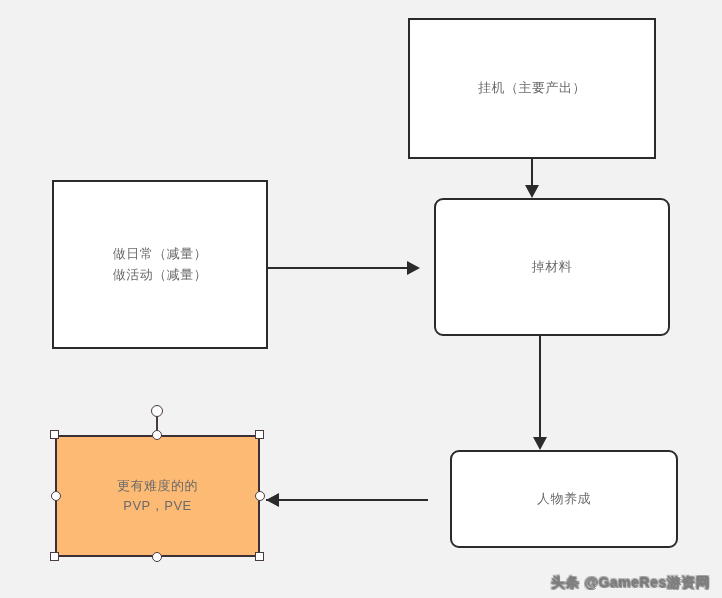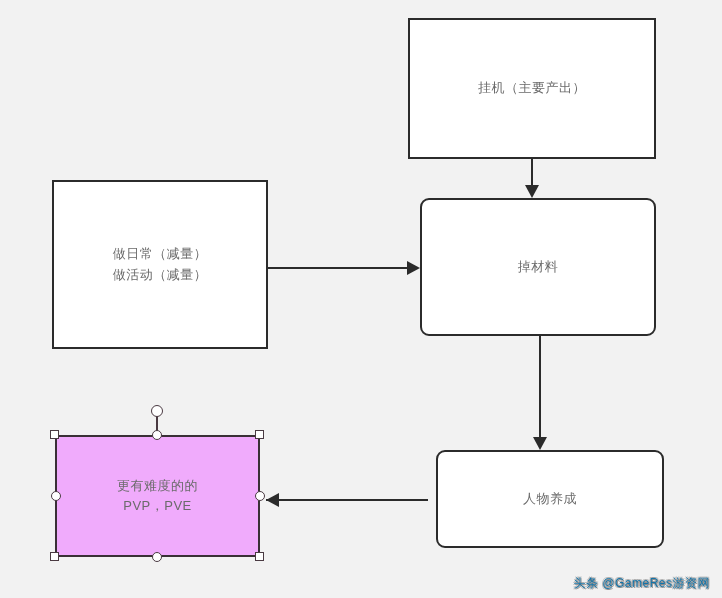--- a/index.html
+++ b/index.html
@@ -27,25 +27,26 @@
   .node-label {
     color: #6b6b6b;
     font-size: 13px;
     line-height: 1.55;
     text-align: center;
     letter-spacing: 0.5px;
     white-space: pre-line;
   }
   .rounded {
     border-radius: 9px;
+    margin-left: 14px;
   }
   
   .node.selected {
     border-color: #3a3036;
-    background: #f0abfc;
+    background: #fdba74;
     align-items: center;
   }
   
   .conn {
     position: absolute;
     background: #2b2b2b;
   }
   .conn.h { height: 2px; }
   .conn.v { width: 2px; }
   .arrowhead {
@@ -98,23 +99,23 @@
     background: #ffffff;
     border: 1.5px solid #4a3a42;
     border-radius: 50%;
     box-sizing: border-box;
   }
   
   .watermark {
     position: absolute;
     right: 12px;
     bottom: 6px;
-    font-size: 12px;
-    font-weight: normal;
-    color: #0369a1;
+    font-size: 14px;
+    font-weight: bold;
+    color: #737373;
     opacity: 0.92;
     text-shadow:
        1px 1px 0 rgba(120,120,120,0.85),
       -1px 1px 0 rgba(120,120,120,0.45),
        1px -1px 0 rgba(120,120,120,0.45),
       -1px -1px 0 rgba(120,120,120,0.45);
     letter-spacing: 0.5px;
     white-space: nowrap;
   }
 </style>

